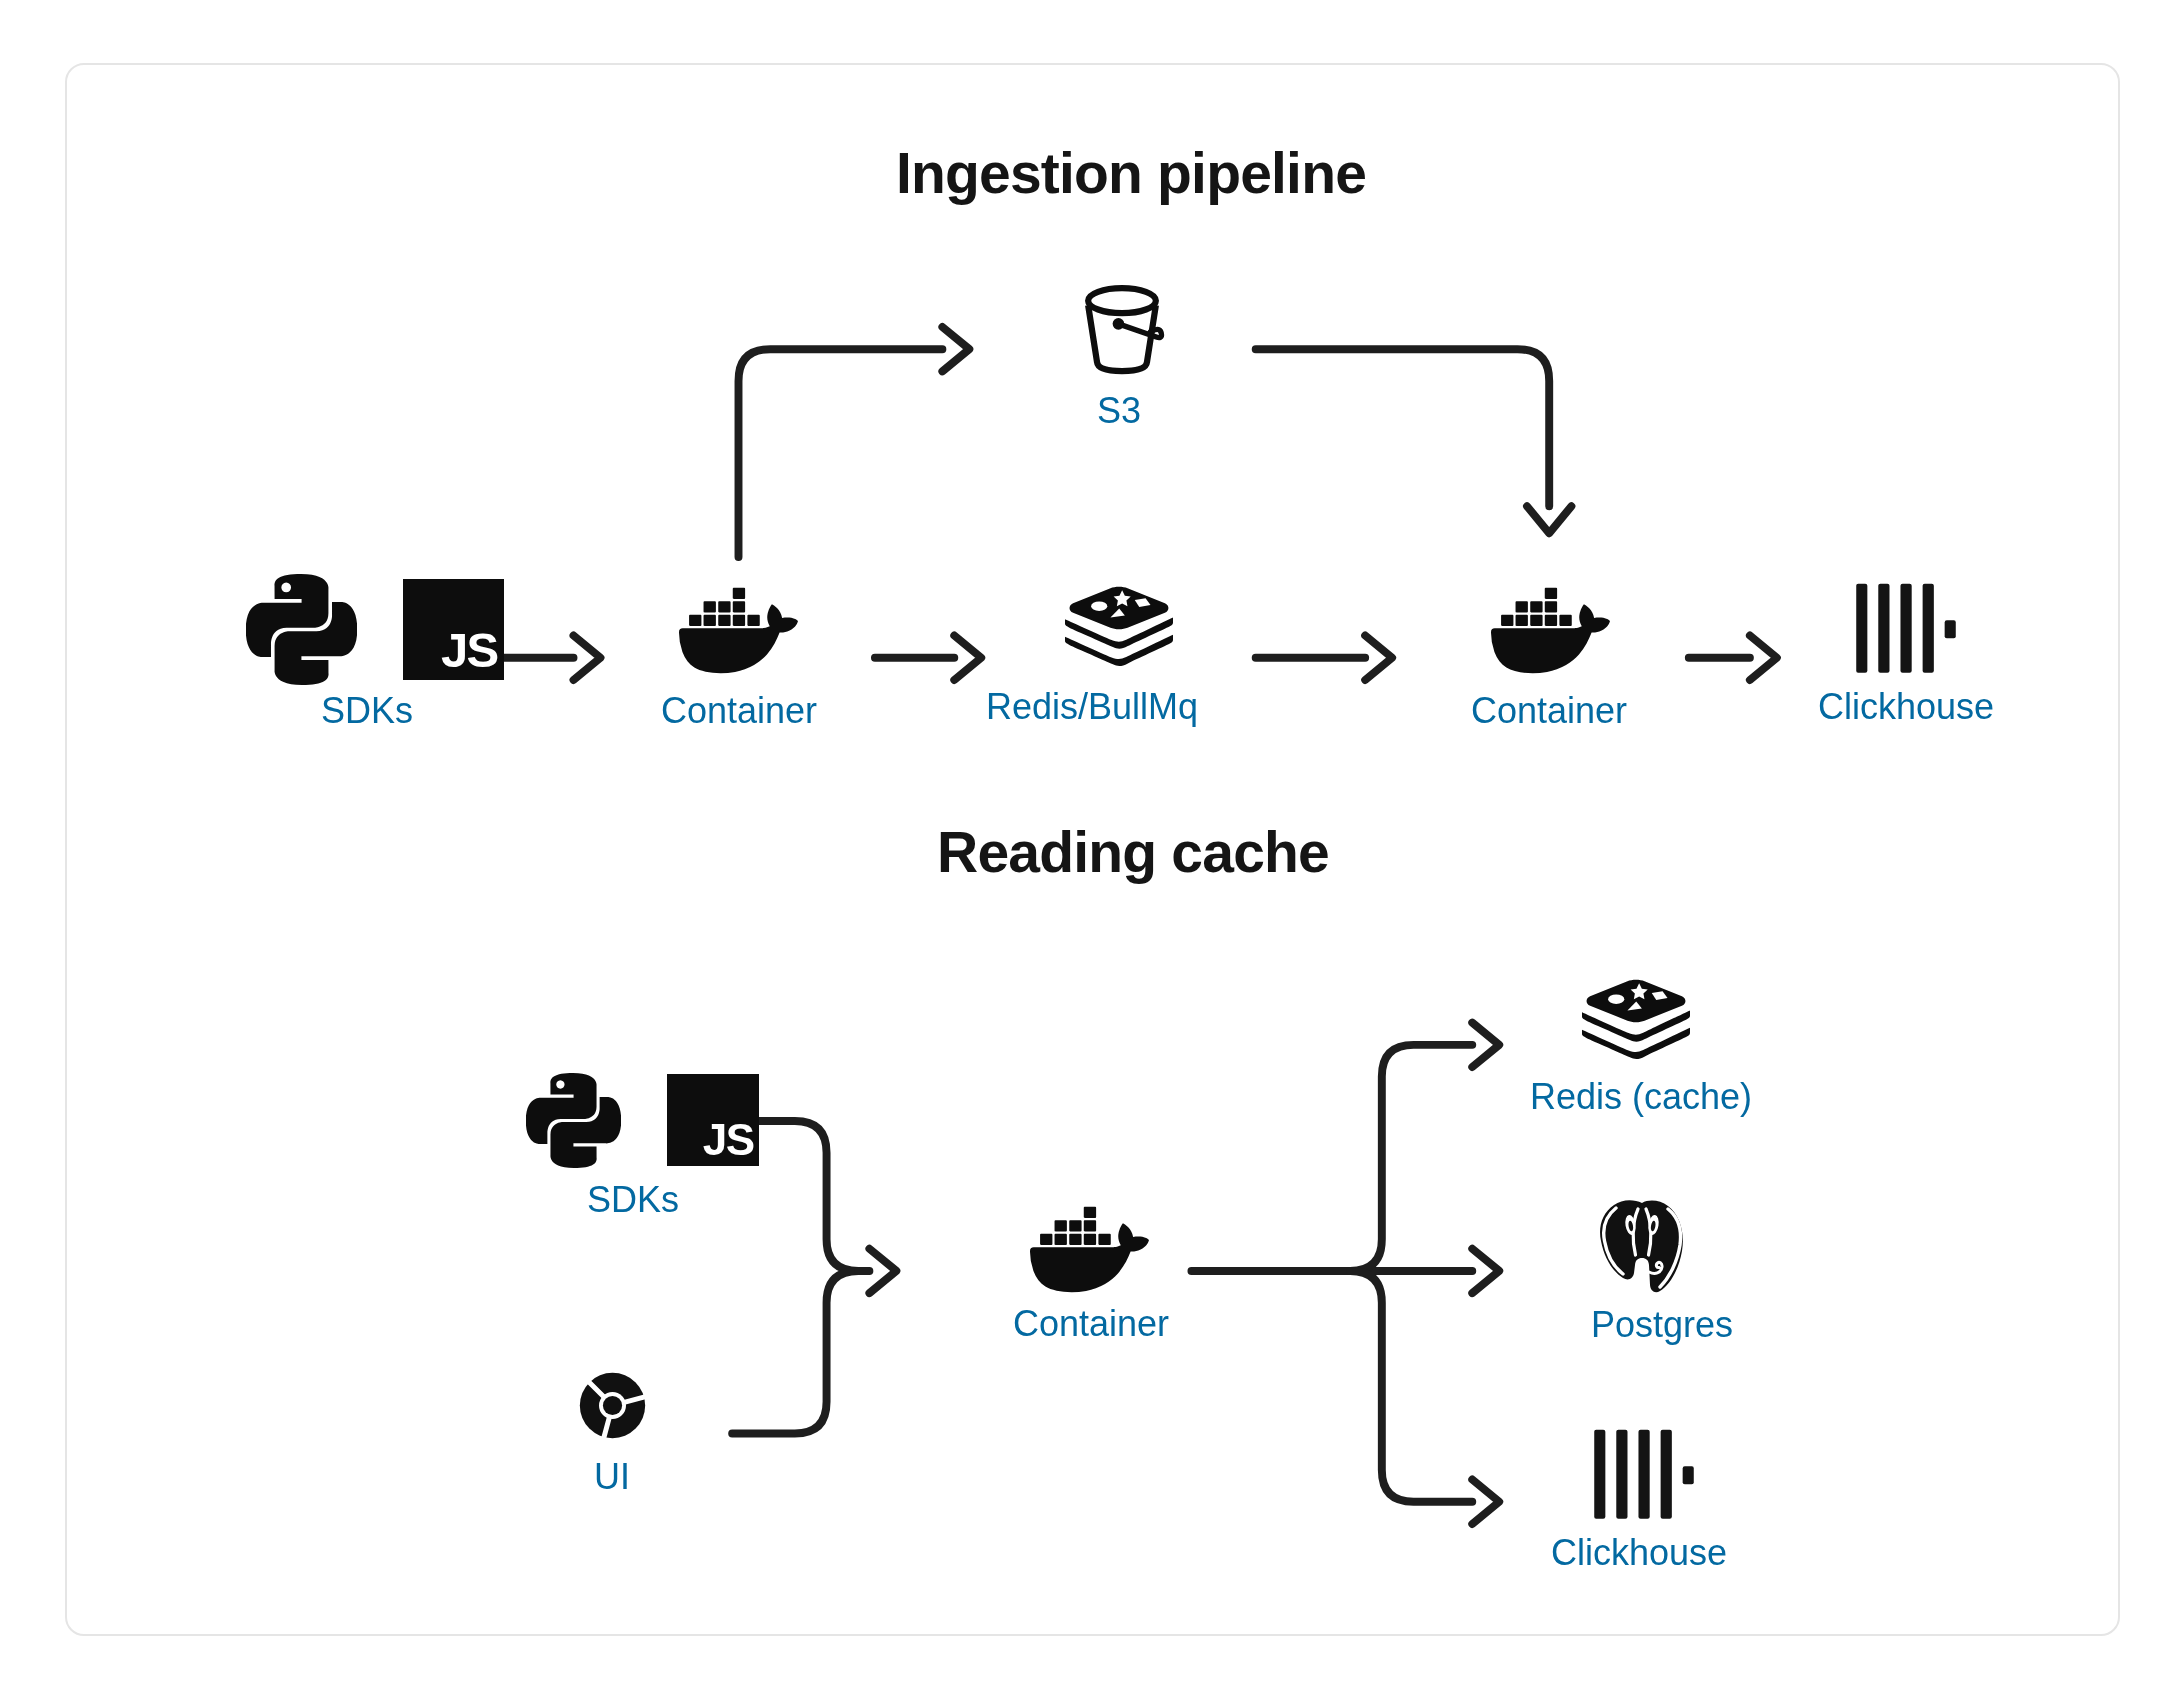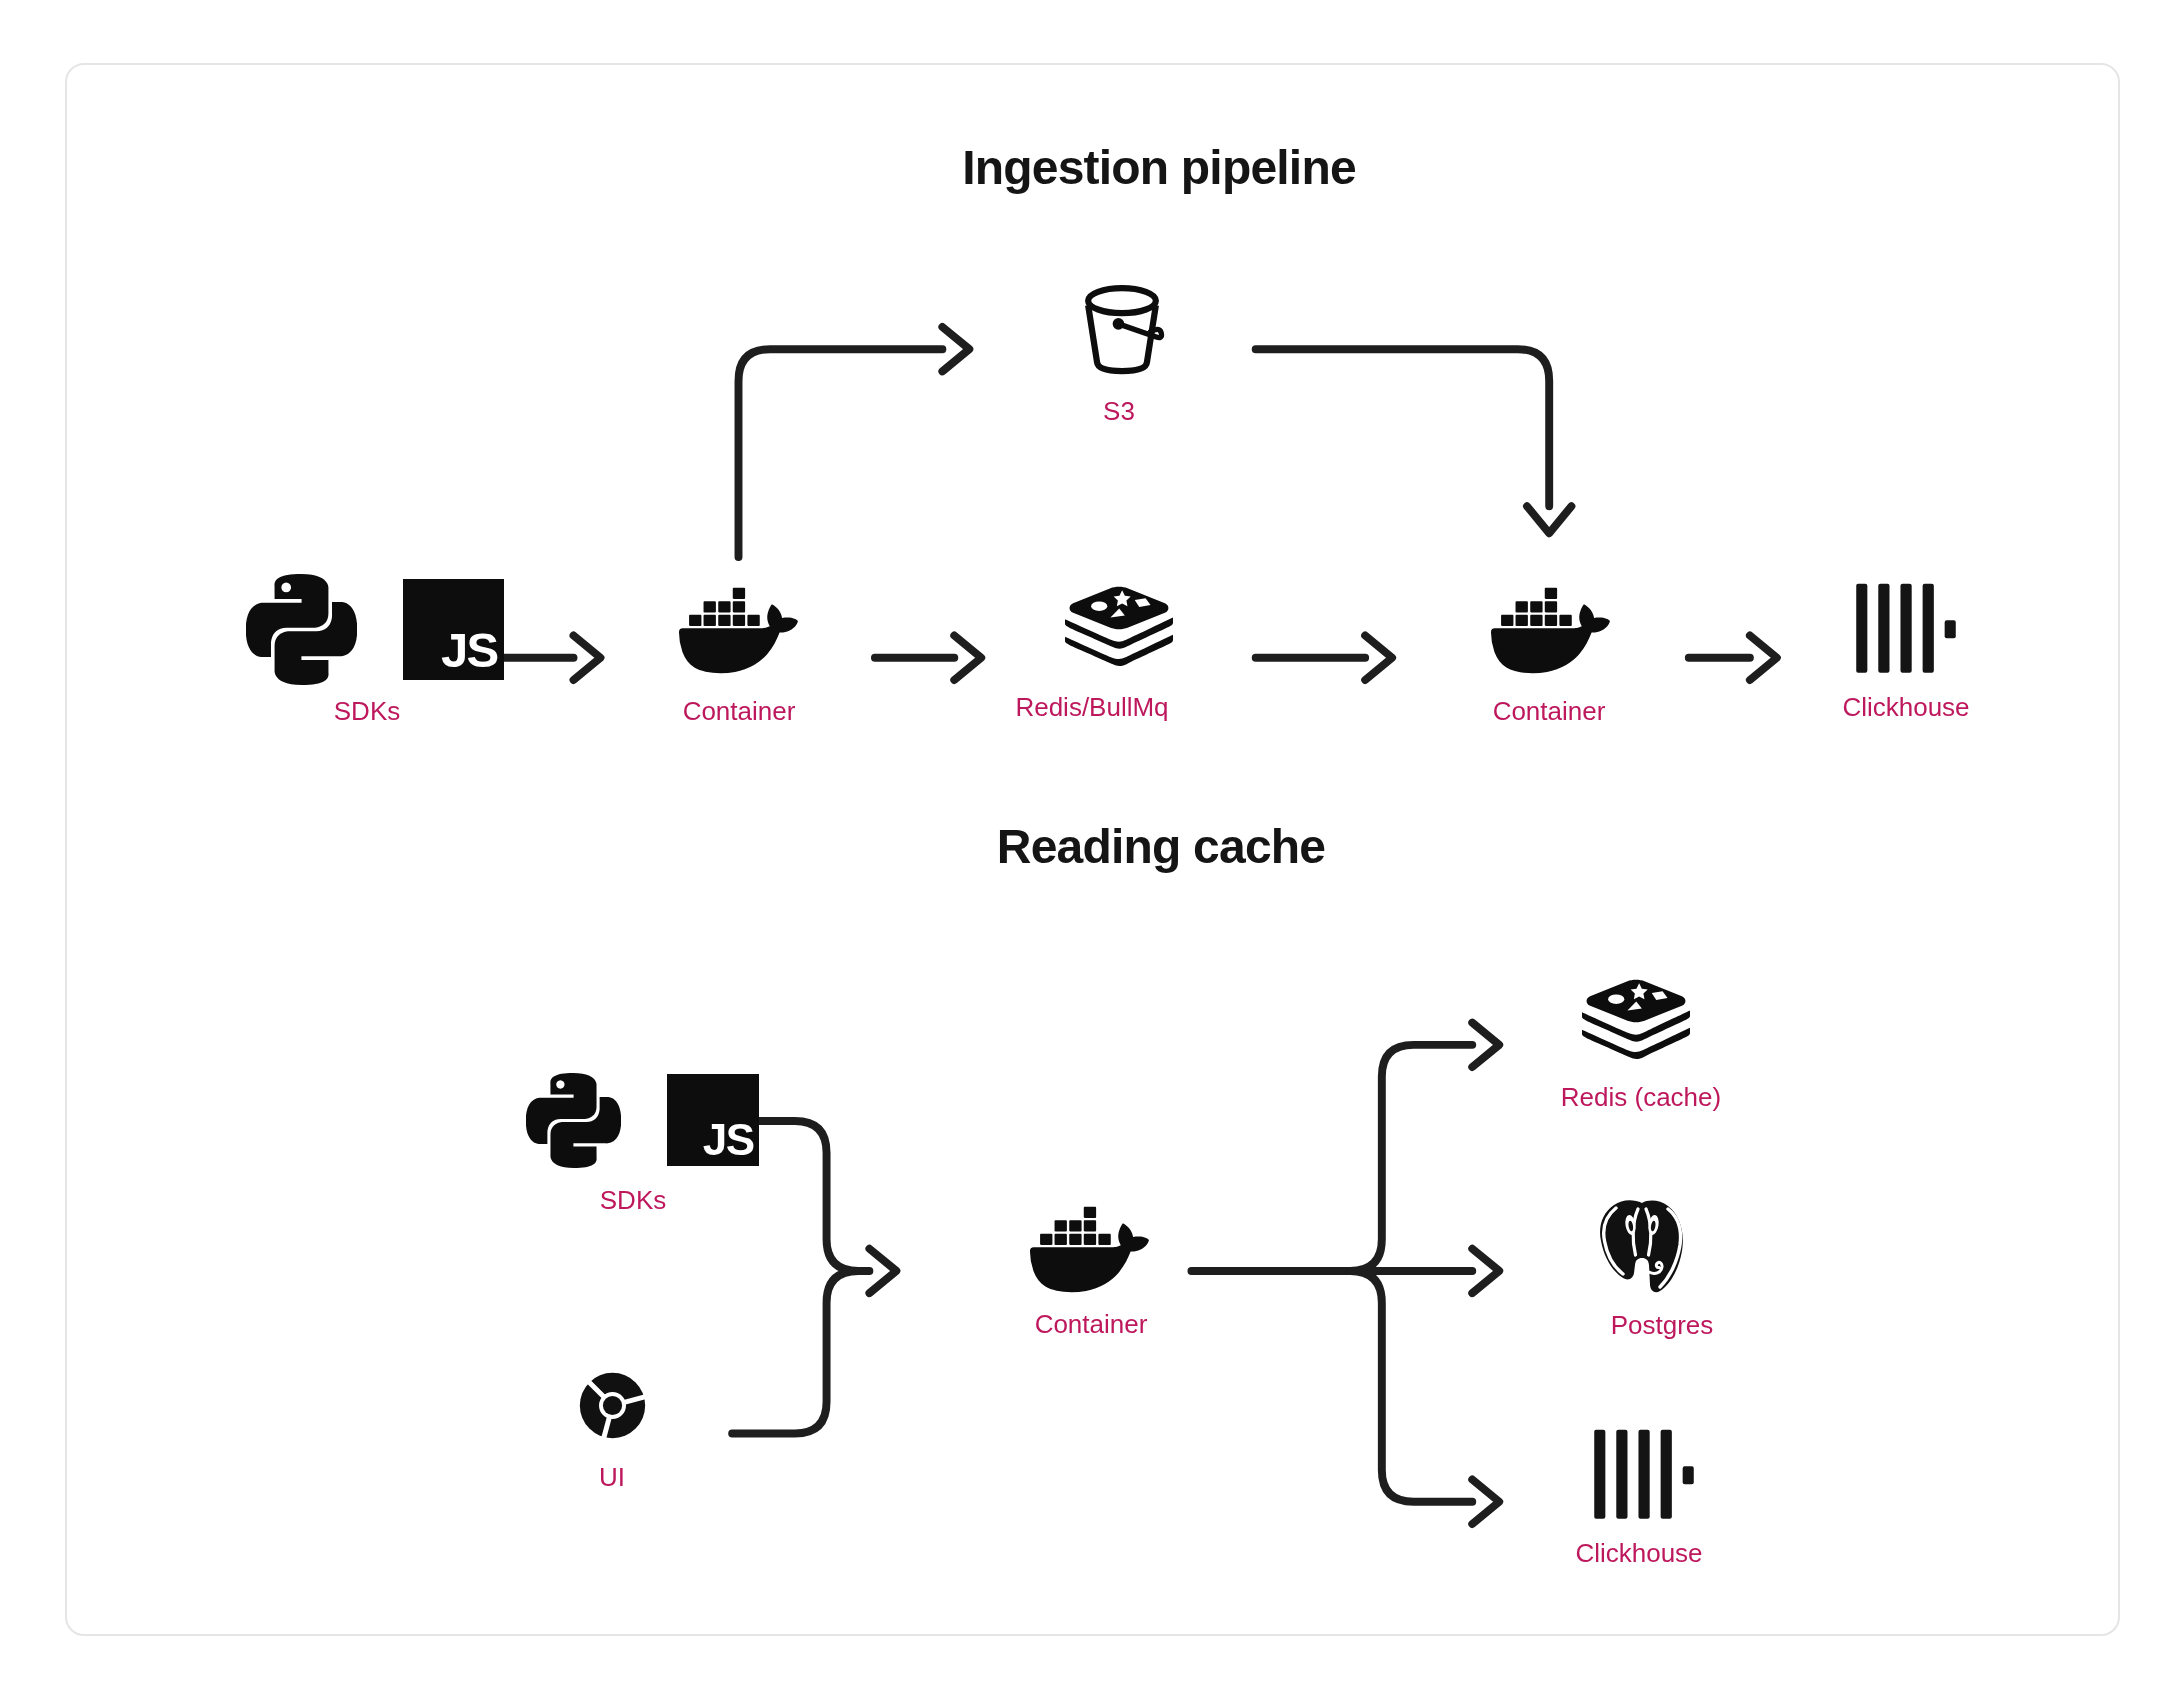--- a/index.html
+++ b/index.html
@@ -1,19 +1,19 @@
 <!DOCTYPE html>
 <html style="font-size:12.7px"><head>
 <meta charset="utf-8">
 <style>
   html,body{margin:0;padding:0;background:#ffffff;}
   .canvas{position:relative;width:2183px;height:1701px;background:#ffffff;font-family:"Liberation Sans",sans-serif;overflow:hidden;}
   .card{position:absolute;left:65px;top:63px;width:2051px;height:1569px;background:#ffffff;border:2.4px solid #e5e5e5;border-radius:19px;}
-  .title{position:absolute;transform:translateX(-50%);font-size:48px;font-weight:700;color:#151515;letter-spacing:-0.8px;white-space:nowrap;text-decoration-thickness:6.3px;text-underline-offset:16px;margin-left:28px;}
-  .label{position:absolute;transform:translateX(-50%);font-size:26px;line-height:40px;color:#be185d;white-space:nowrap;}
+  .title{position:absolute;transform:translateX(-50%);font-size:57px;font-weight:700;color:#151515;letter-spacing:-0.8px;white-space:nowrap;text-decoration-thickness:6.3px;text-underline-offset:16px;}
+  .label{position:absolute;transform:translateX(-50%);font-size:36px;line-height:40px;color:#0369a1;white-space:nowrap;}
   .icon{position:absolute;}
   .wires{position:absolute;left:0;top:0;}
   .wires path{stroke:#1e1e1e;stroke-width:10;fill:none;stroke-linecap:round;stroke-linejoin:round;}
   .js-badge{position:absolute;background:#0d0d0d;color:#ffffff;display:flex;align-items:flex-end;justify-content:flex-end;font-weight:bold;letter-spacing:-1.6px;box-sizing:border-box;margin-left:40px;}
   .js-badge span{transform:translate(0,3.2px);}
 </style>
 </head>
 <body>
 
 <div class="canvas">

